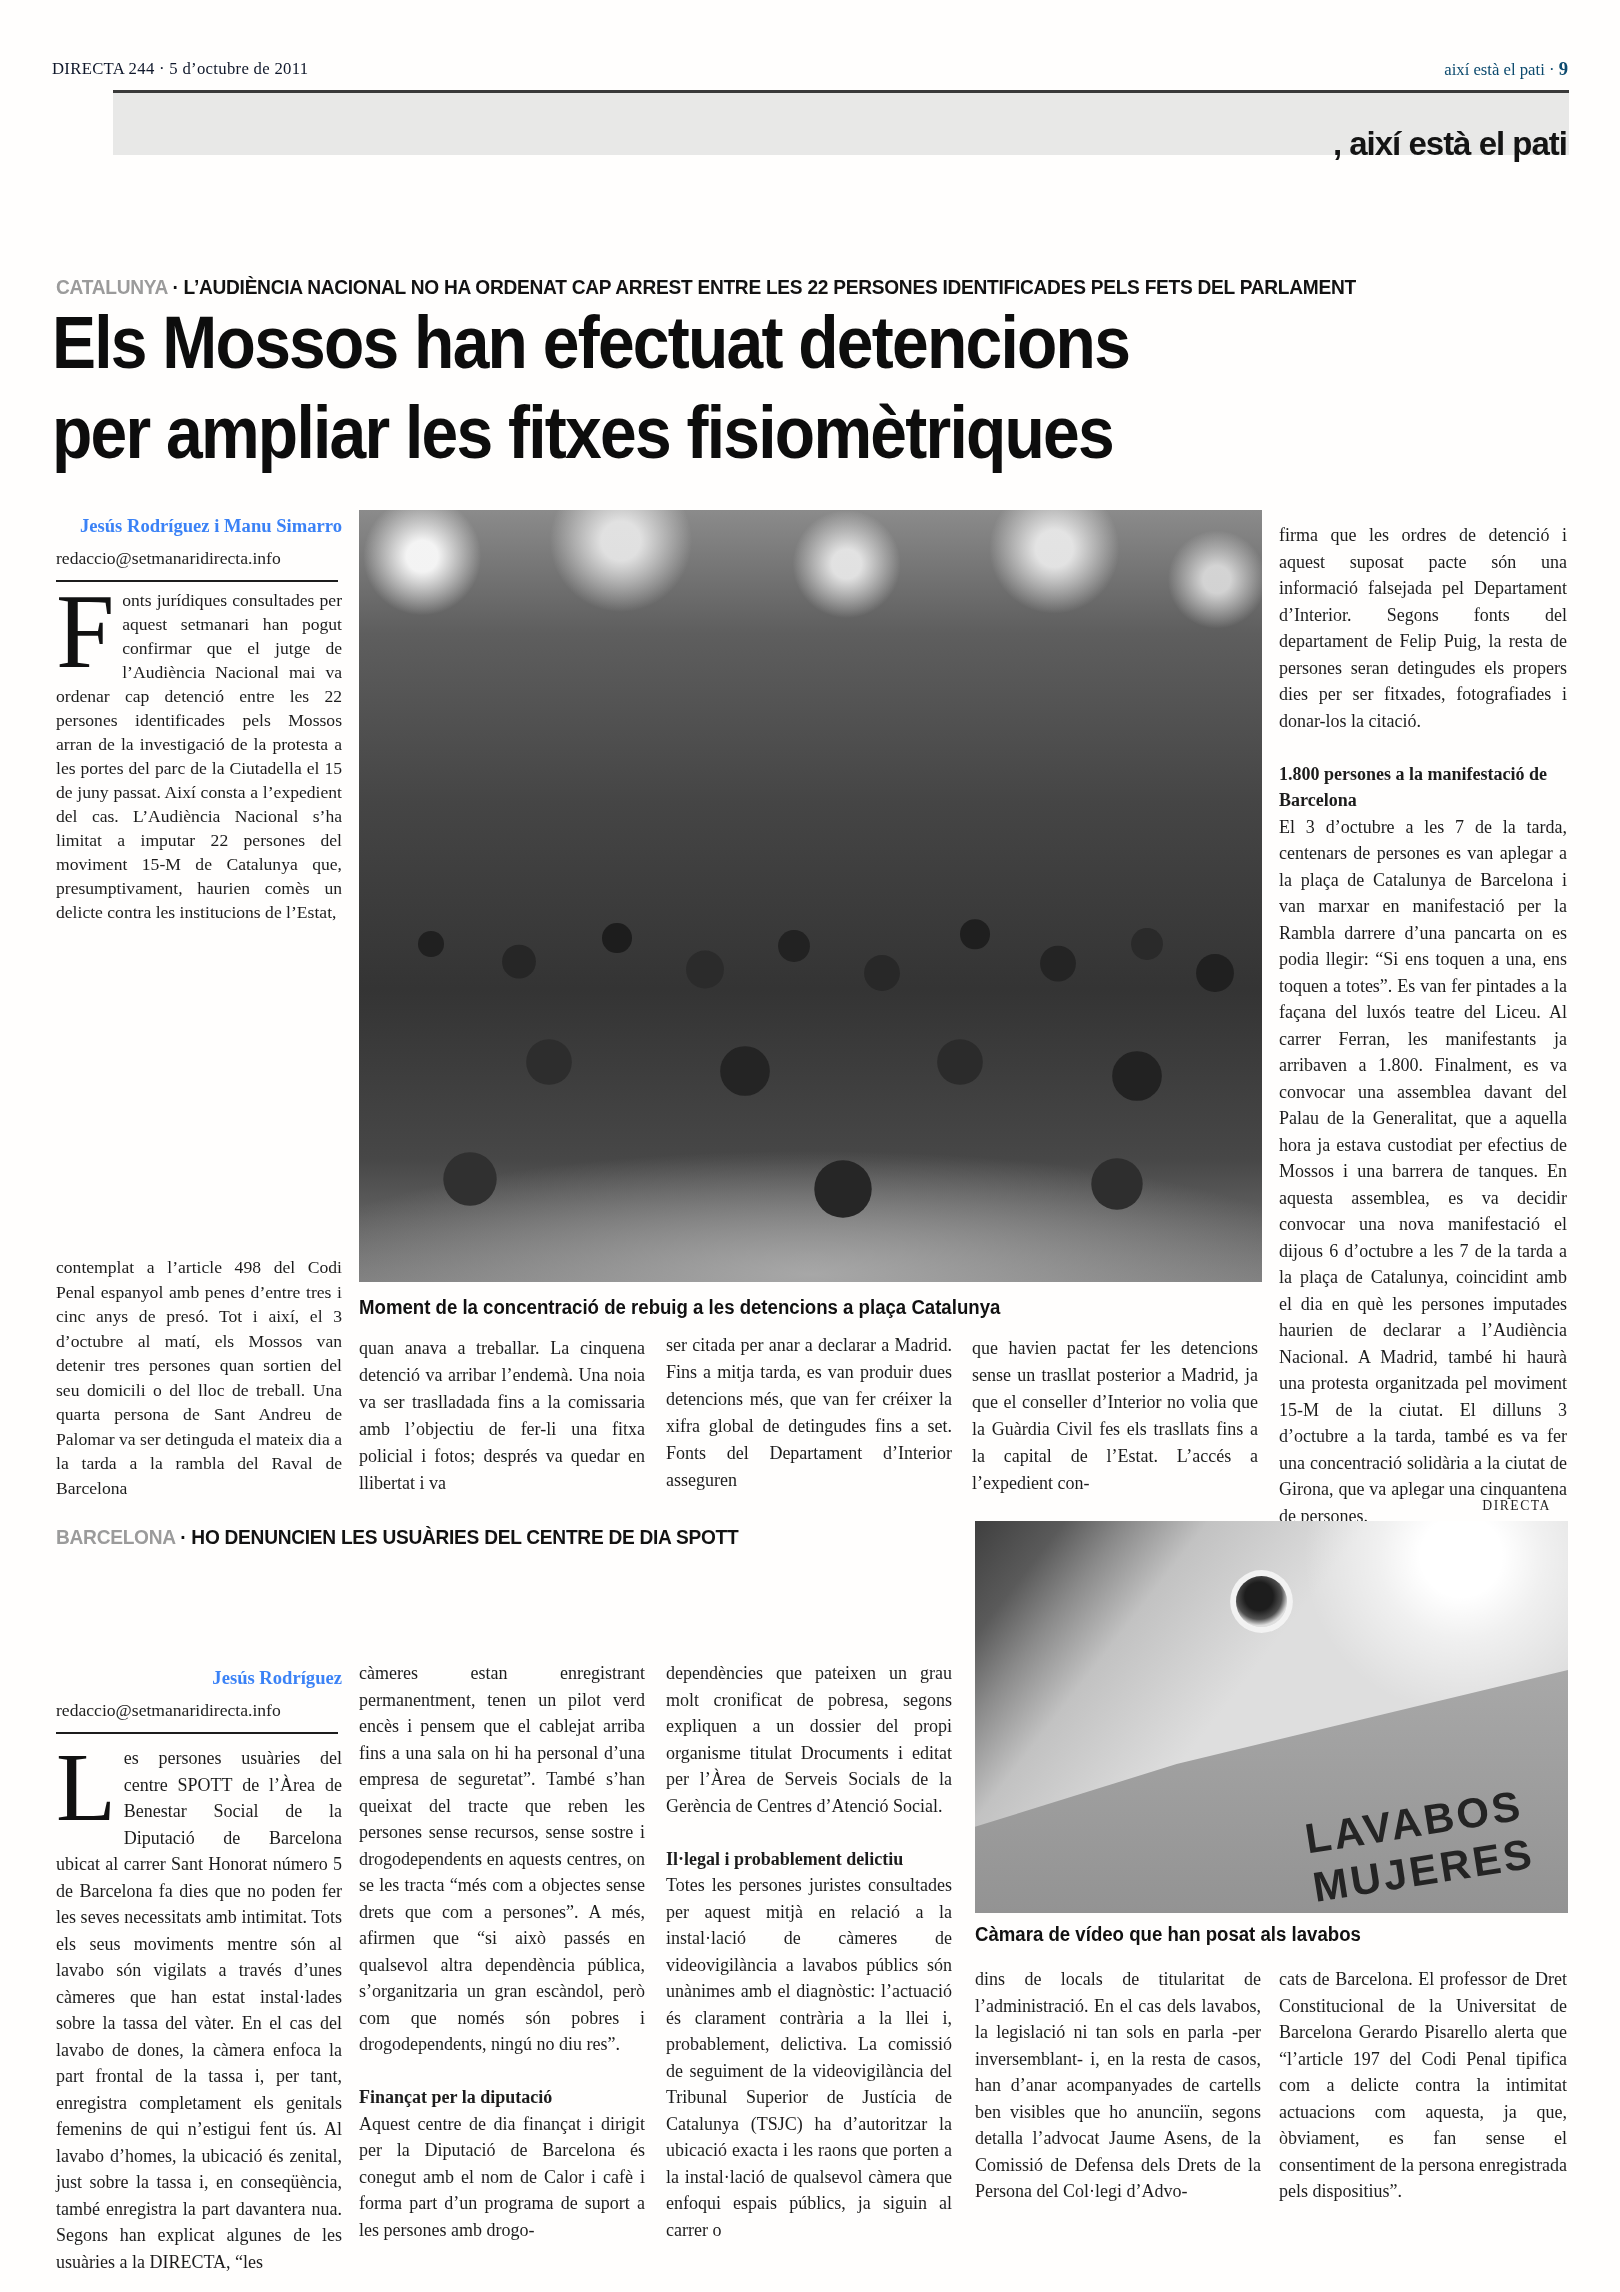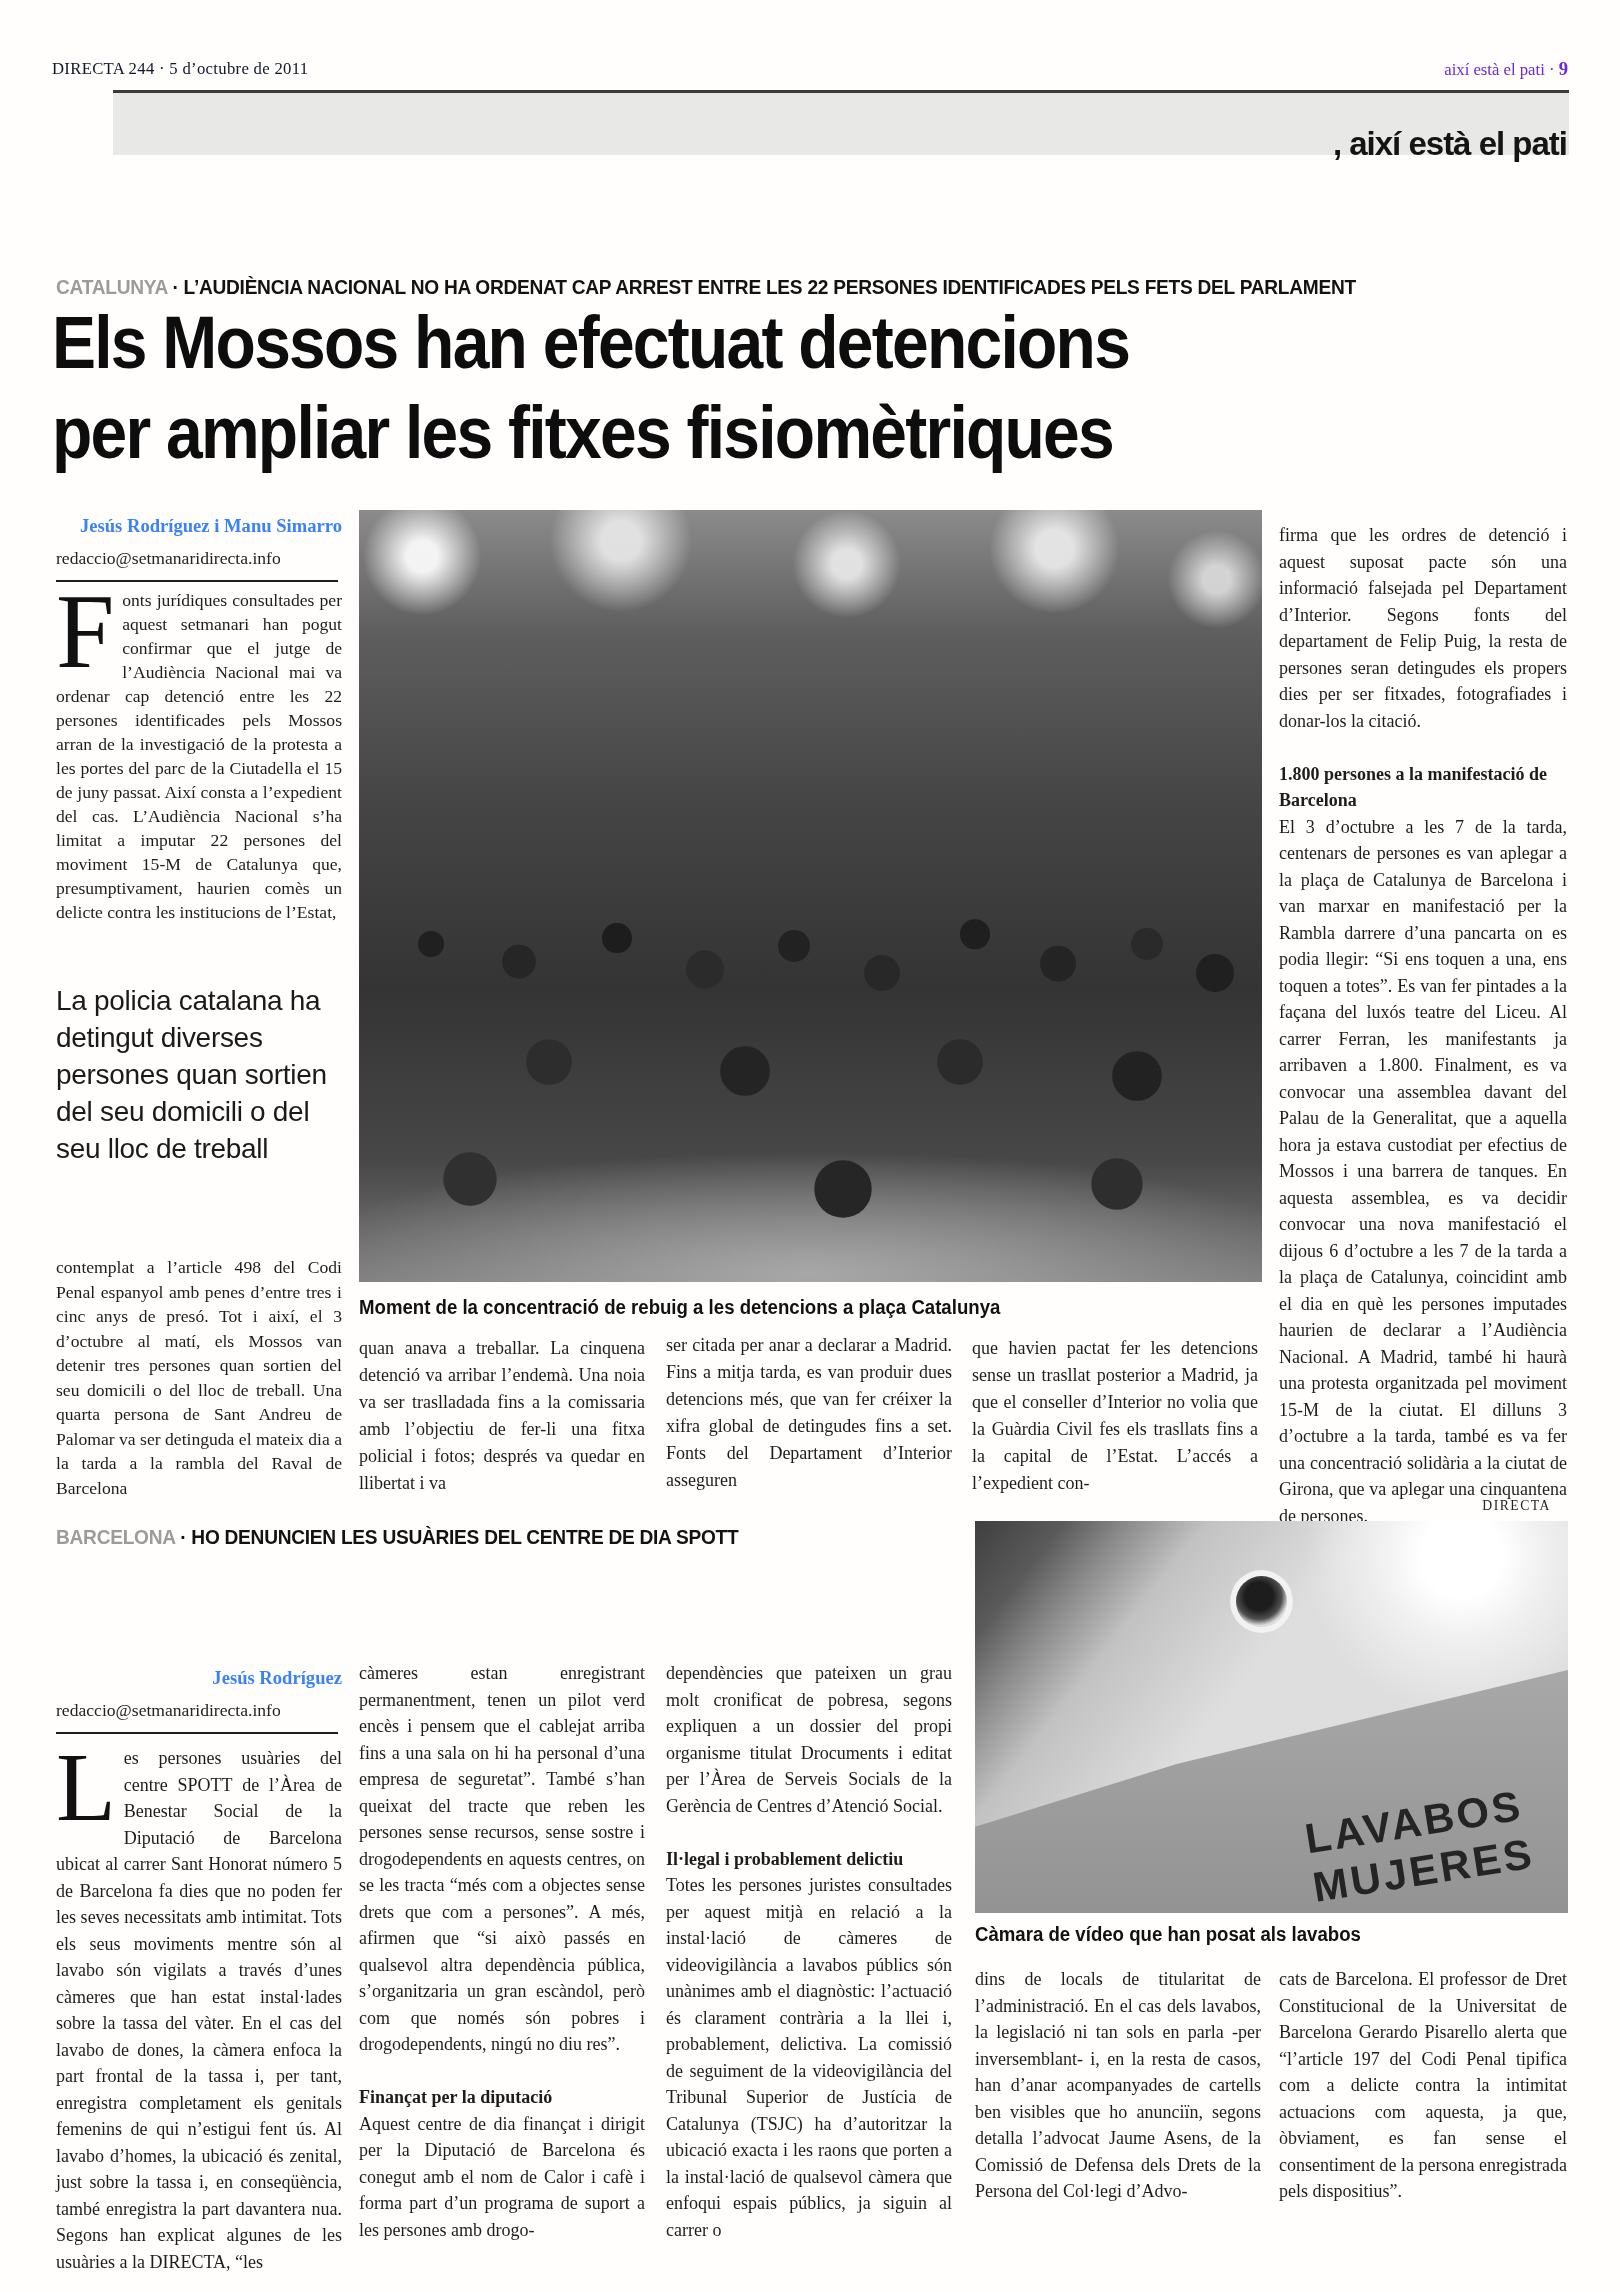--- a/index.html
+++ b/index.html
@@ -1,21 +1,21 @@
 <!DOCTYPE html>
 <html><head>
 <meta charset="utf-8">
 <style>
   html,body{margin:0;padding:0;background:#ffffff;}
   #page{position:relative;width:1620px;height:2293px;background:#fffefd;overflow:hidden;
         font-family:"Liberation Serif", serif;color:#1b1b1b;}
 
   
   .hdr-left{position:absolute;left:52px;top:59px;font:16.7px/19.6px "Liberation Serif", serif;color:#0f172a;letter-spacing:0.3px;}
-  .hdr-right{position:absolute;right:52px;top:59px;font:16.7px/19.6px "Liberation Serif", serif;color:#6d28d9;}
+  .hdr-right{position:absolute;right:52px;top:59px;font:16.7px/19.6px "Liberation Serif", serif;color:#0c4a6e;}
   .hdr-right b{font-size:18.6px;}
   .band-rule{position:absolute;left:113px;top:90px;width:1456px;height:2.9px;background:#3a3a3a;}
   .band{position:absolute;left:113px;top:93px;width:1456px;height:62px;background:#e8e8e7;}
   .band-label{position:absolute;right:2px;bottom:-7.8px;font:bold 33px "Liberation Sans", sans-serif;color:#141414;letter-spacing:-1px;}
 
   
   .kicker{position:absolute;font:bold 20.6px "Liberation Sans", sans-serif;letter-spacing:-0.3px;white-space:nowrap;transform:scaleX(.93);transform-origin:0 50%;}
   .kicker .loc{color:#9b9b9b;}
   .kicker .txt{color:#121212;}
   .headline{position:absolute;font-weight:bold;font-family:"Liberation Sans", sans-serif;color:#0d0d0d;}
@@ -102,21 +102,20 @@
   <div class="byline" style="left:56px;top:514px;">
     <div class="name">Jesús Rodríguez i Manu Simarro</div>
     <div class="mail">redaccio@setmanaridirecta.info</div>
     <div class="rule"></div>
   </div>
 
   <div class="col b1" style="left:56px;top:588px;width:286px;">
     <span class="dropcap">F</span><span>onts jurídiques consultades per aquest setmanari han pogut confirmar que el jutge de l’Audiència Nacional mai va ordenar cap detenció entre les 22 persones identificades pels Mossos arran de la investigació de la protesta a les portes del parc de la Ciutadella el 15 de juny passat. Així consta a l’expedient del cas. L’Audiència Nacional s’ha limitat a imputar 22 persones del moviment 15-M de Catalunya que, presumptivament, haurien comès un delicte contra les institucions de l’Estat,</span>
   </div>
 
-  <div class="pullquote" style="left:56px;top:982px;width:294px;">La policia catalana ha detingut diverses persones quan sortien del seu domicili o del seu lloc de treball</div>
 
   <div class="col b1" style="left:56px;top:1255px;width:286px;font:17.6px/24.5px 'Liberation Serif', serif;">contemplat a l’article 498 del Codi Penal espanyol amb penes d’entre tres i cinc anys de presó. Tot i així, el 3 d’octubre al matí, els Mossos van detenir tres persones quan sortien del seu domicili o del lloc de treball. Una quarta persona de Sant Andreu de Palomar va ser detinguda el mateix dia a la tarda a la rambla del Raval de Barcelona</div>
 
   <div id="a1-photo">
     <div class="heads"></div>
   </div>
   <div class="caption" style="left:359px;top:1296px;">Moment de la concentració de rebuig a les detencions a plaça Catalunya</div>
 
   <div class="col b2" style="left:359px;top:1335px;width:286px;">quan anava a treballar. La cinquena detenció va arribar l’endemà. Una noia va ser traslladada fins a la comissaria amb l’objectiu de fer-li una fitxa policial i fotos; després va quedar en llibertat i va</div>
   <div class="col b2" style="left:666px;top:1332px;width:286px;font-family:Liberation Serif, serif;">ser citada per anar a declarar a Madrid. Fins a mitja tarda, es van produir dues detencions més, que van fer créixer la xifra global de detingudes fins a set. Fonts del Departament d’Interior asseguren</div>

